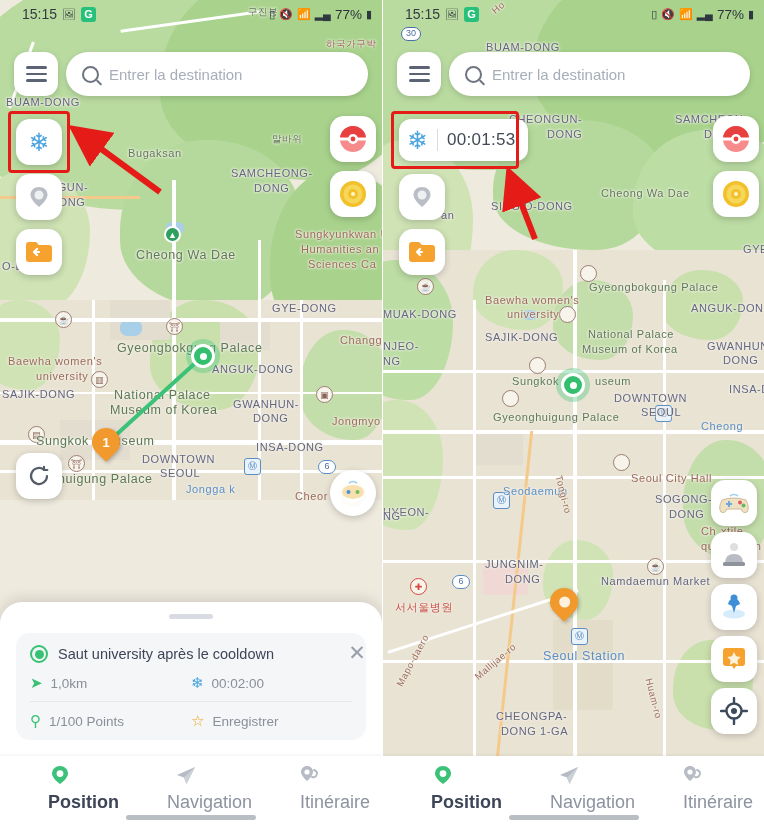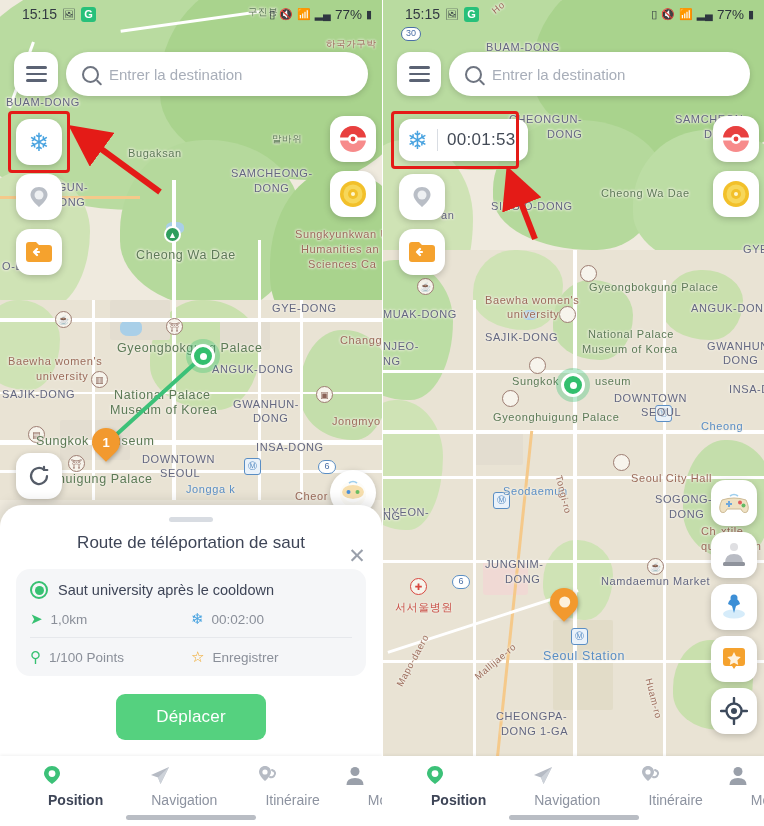--- a/index.html
+++ b/index.html
@@ -194,21 +194,21 @@
 
   
   .tabbar {
     position: absolute; left: 0; right: 0; bottom: 0; height: 70px;
     background: #fff; z-index: 32;
     display: flex; align-items: flex-start; padding-top: 8px;
     box-shadow: 0 -1px 3px rgba(0,0,0,.06);
   }
   .tab { flex: 1; display: flex; flex-direction: column; align-items: center; gap: 4px; }
   .tab .ticon { height: 24px; display: flex; align-items: center; justify-content: center; }
-  .tab .tlabel { font-size: 14px; color: #8d93a0; margin-left: 48px; }
+  .tab .tlabel { font-size: 18px; color: #8d93a0; margin-left: 48px; }
   .tab.active .tlabel { color: #3e4557; font-weight: bold; }
   .homebar { position: absolute; bottom: 6px; left: 50%; transform: translateX(-50%); width: 130px; height: 5px; border-radius: 3px; background: #b9bdc4; z-index: 33; }
 </style>
 </head>
 <body>
 
 <div class="stage">
 
   <div class="phone left">
 
@@ -388,21 +388,20 @@
         <circle cx="12.5" cy="16" r="2" fill="#4a90d9"></circle>
         <circle cx="21.5" cy="16" r="2" fill="#6cbf63"></circle>
         <path d="M6 20 q11 13 22 0 q-11 6 -22 0" fill="#ffffff"></path>
         <path d="M13 7 q4 -3 8 0" stroke="#9fcfee" stroke-width="1.6" fill="none"></path>
       </svg>
     </div>
 
     <div class="sheet">
       <div class="grabber"></div>
       <div class="sheet-head">
-        <div class="sheet-title">Route de téléportation de saut</div>
         <div class="close-x">✕</div>
       </div>
       <div class="card">
         <div class="card-row1">
           <span class="radio"></span>
           <span class="opt-label">Saut university après le cooldown</span>
         </div>
         <div class="grid2">
           <div class="g-cell">
             <span class="ic-send">➤</span>
@@ -418,21 +417,20 @@
           <div class="g-cell">
             <span class="ic-pts">⚲</span>
             <span>1/100 Points</span>
           </div>
           <div class="g-cell">
             <span class="ic-star">☆</span>
             <span>Enregistrer</span>
           </div>
         </div>
       </div>
-      <button class="move-btn">Déplacer</button>
     </div>
 
     <div class="tabbar">
       <div class="tab active">
         <span class="ticon">
           <svg width="20" height="22" viewBox="0 0 20 22">
               <path d="M10 1 C5.6 1 2 4.4 2 8.6 C2 13.8 10 19 10 19 C10 19 18 13.8 18 8.6 C18 4.4 14.4 1 10 1 Z" fill="#3cc178"></path>
               <circle cx="10" cy="8.6" r="3.4" fill="#fff"></circle>
             </svg>
         </span>

